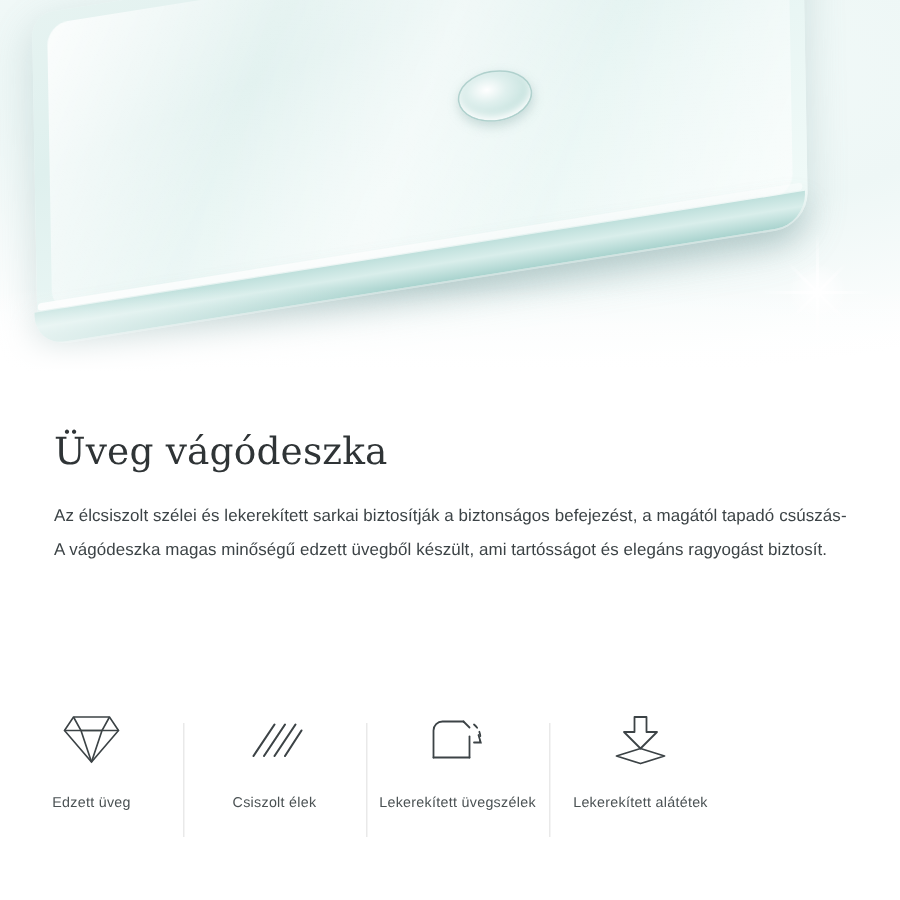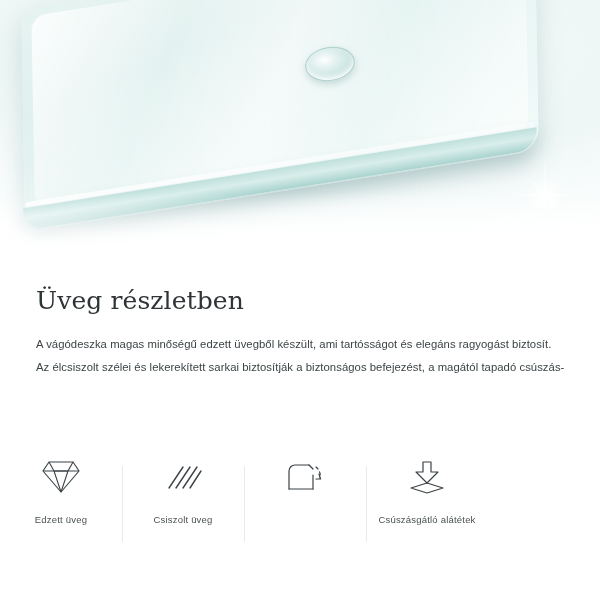--- a/index.html
+++ b/index.html
@@ -178,21 +178,21 @@
     line-height: 2.0;
     color: #3c4346;
     letter-spacing: 0.05px;
   }
   .body-copy p { margin: 0; }
 
   
   .features {
     position: absolute;
     left: 0;
-    top: 452px;
+    top: 468px;
     width: 488px;
     display: flex;
   }
   .feature {
     flex: 1 1 0;
     text-align: center;
     position: relative;
   }
   .feature + .feature::before {
     content: "";
@@ -240,26 +240,26 @@
       <div class="ray h"></div>
       <div class="ray d1"></div>
       <div class="ray d2"></div>
     </div>
 
     <div class="hero-fade"></div>
   </div>
 
   <div class="content">
     <h1 class="headline">
-      <span>Üveg részletben</span>
+      <span>Üveg vágódeszka</span>
     </h1>
 
     <div class="body-copy">
+      <p>Az élcsiszolt szélei és lekerekített sarkai biztosítják a biztonságos befejezést, a magától tapadó csúszás-</p>
       <p>A vágódeszka magas minőségű edzett üvegből készült, ami tartósságot és elegáns ragyogást biztosít.</p>
-      <p>Az élcsiszolt szélei és lekerekített sarkai biztosítják a biztonságos befejezést, a magától tapadó csúszás-</p>
     </div>
   </div>
 
   <div class="features">
 
     <div class="feature">
       <div class="icon">
         <svg width="40" height="38" viewBox="0 0 40 38" fill="none" stroke="#3c4346" stroke-width="1.1">
           <path d="M8 4 H32 L38 13 L20 34 L2 13 Z"></path>
           <path d="M2 13 H38"></path>
@@ -273,40 +273,41 @@
 
     <div class="feature">
       <div class="icon">
         <svg width="40" height="38" viewBox="0 0 40 38" fill="none" stroke="#3c4346" stroke-width="1.4" stroke-linecap="round">
           <path d="M6 30 L20 9"></path>
           <path d="M13 30 L27 9"></path>
           <path d="M20 30 L34 9"></path>
           <path d="M27 30 L38 13"></path>
         </svg>
       </div>
-      <div class="caption">Csiszolt üveg</div>
+      <div class="caption">Csiszolt élek</div>
     </div>
 
     <div class="feature">
       <div class="icon">
         <svg width="44" height="38" viewBox="0 0 44 38" fill="none" stroke="#3c4346" stroke-width="1.2" stroke-linecap="round">
           <path d="M6 31 V13 A6 6 0 0 1 12 7 H26"></path>
           <path d="M6 31 H30"></path>
           <path d="M30 31 V17"></path>
           <path d="M26 7 L30 11"></path>
           <path d="M33 9 A11 11 0 0 1 37 20" stroke-dasharray="3 3"></path>
           <path d="M36 16 L37.5 21 L33 21" fill="none"></path>
         </svg>
       </div>
+      <div class="caption">Lekerekített üvegszélek</div>
     </div>
 
     <div class="feature">
       <div class="icon">
         <svg width="40" height="38" viewBox="0 0 40 38" fill="none" stroke="#3c4346" stroke-width="1.2" stroke-linejoin="round">
           <path d="M16 4 H24 V14 H31 L20 25 L9 14 H16 Z"></path>
           <path d="M4 30 L20 25 L36 30 L20 35 Z"></path>
         </svg>
       </div>
-      <div class="caption">Csúszásgátló alátétek</div>
+      <div class="caption">Lekerekített alátétek</div>
     </div>
 
   </div>
 </div>
 
 </body></html>

